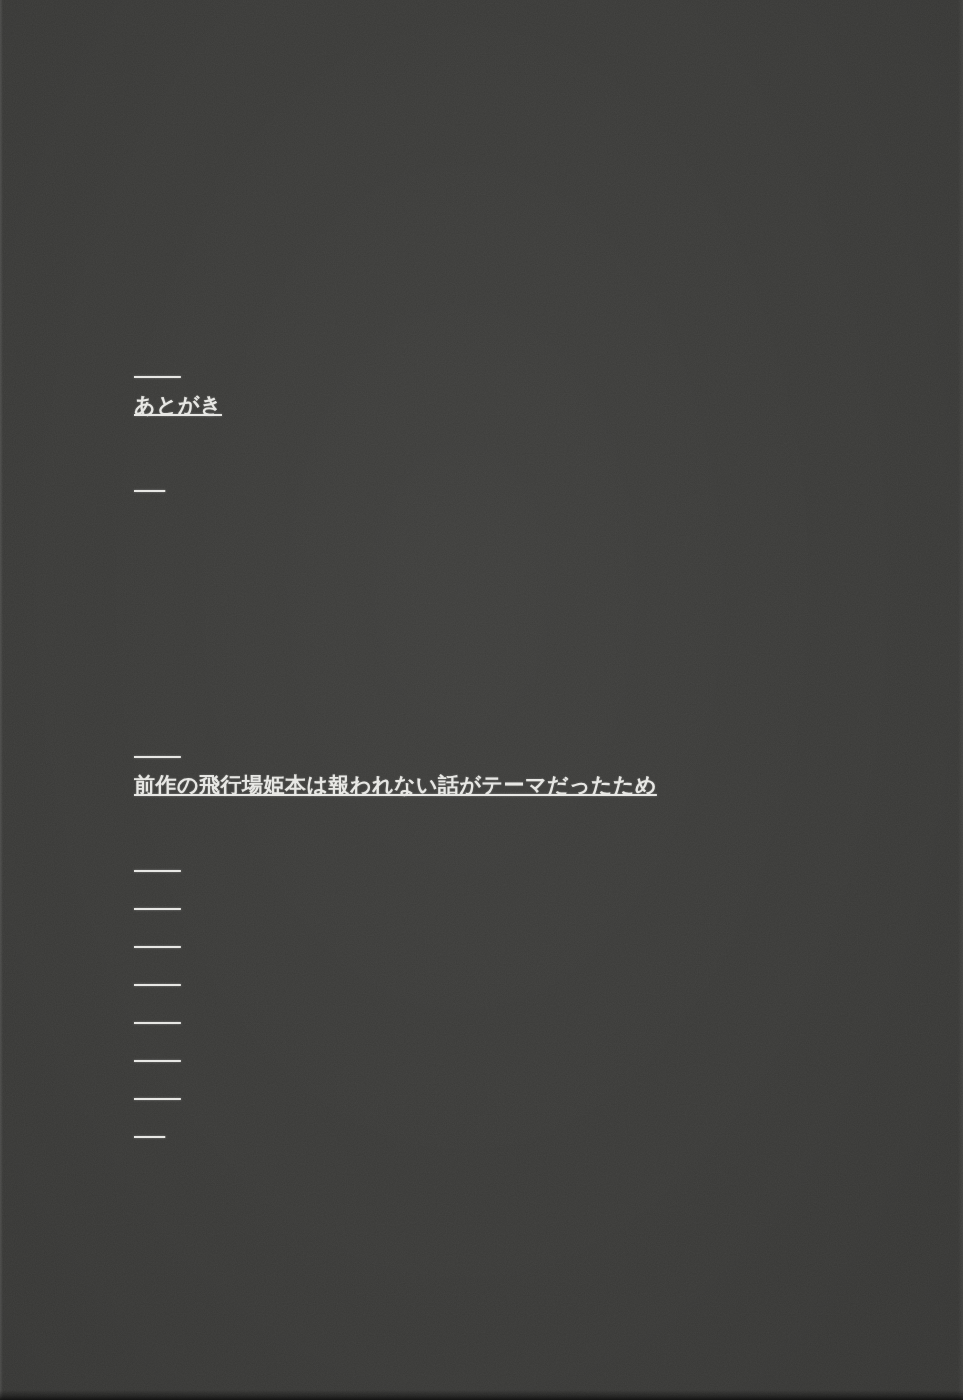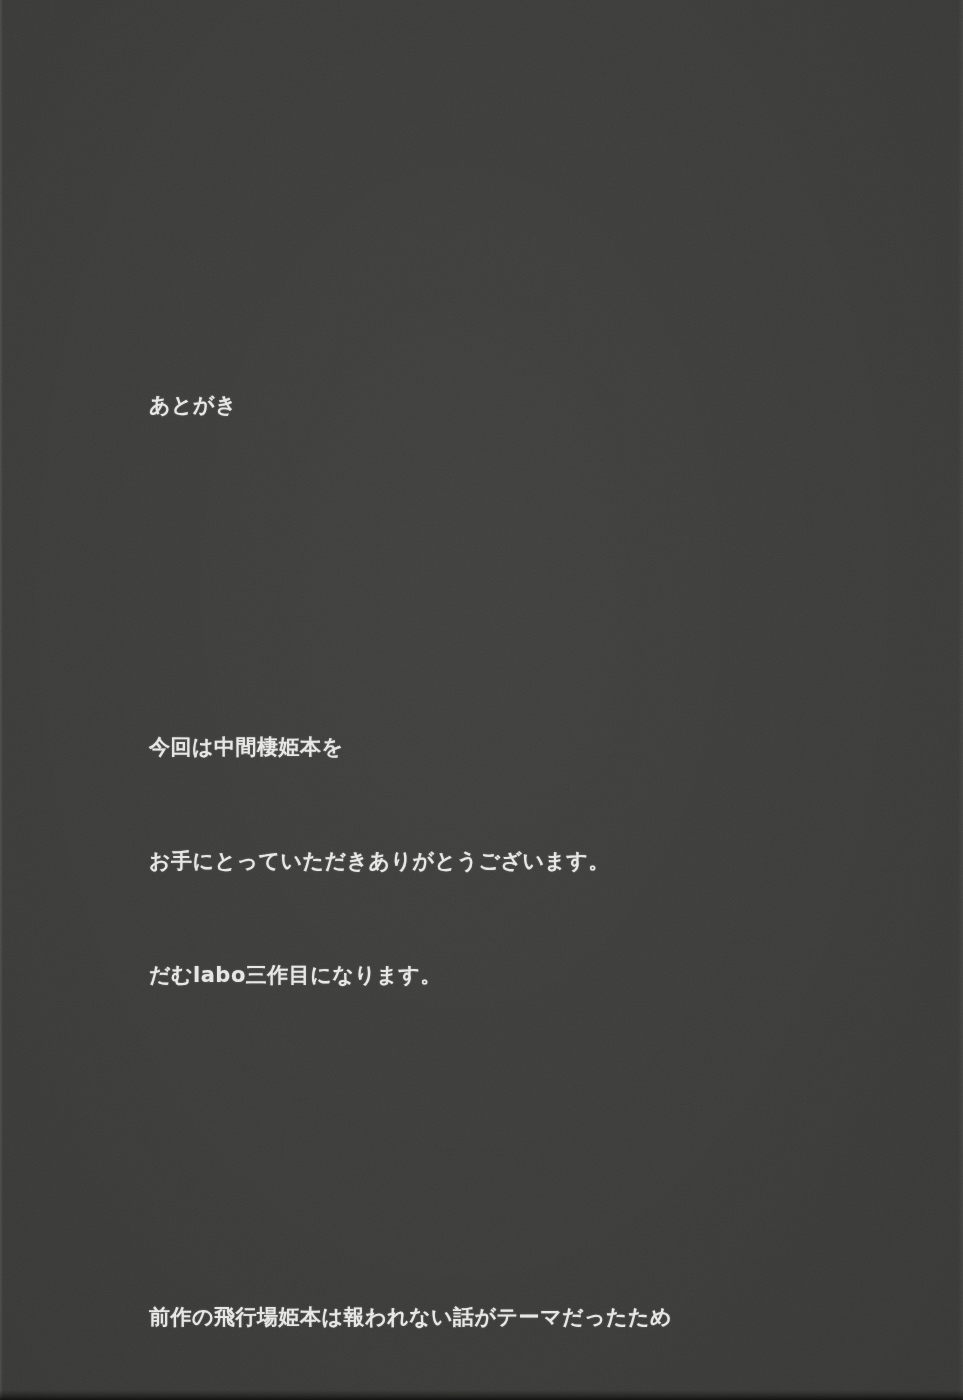--- a/index.html
+++ b/index.html
@@ -68,21 +68,22 @@
     top: 196px;
     color: #e7e7e4;
     font-size: 21px;
     line-height: 38px;
     font-weight: 600;
     letter-spacing: 0.5px;
     text-shadow: 0 0 2px rgba(235,235,230,0.35);
     white-space: pre;
   }
   .para {
-    margin: 0 0 38px 15px;
+    margin: 0 0 38px 0;
+    text-decoration: underline;
   }
   .line {
     height: 38px;
   }
 </style>
 </head>
 <body>
 
 <div class="page">
 
@@ -95,25 +96,20 @@
   </svg>
 
   <div class="vignette"></div>
 
   <div class="text-block">
 
     <div class="para">
       <div class="line">あとがき</div>
     </div>
 
-    <div class="para">
-      <div class="line">今回は中間棲姫本を</div>
-      <div class="line">お手にとっていただきありがとうございます。</div>
-      <div class="line">だむlabo三作目になります。</div>
-    </div>
 
     <div class="para">
       <div class="line">前作の飛行場姫本は報われない話がテーマだったため</div>
       
       
       
       
       
       
       

